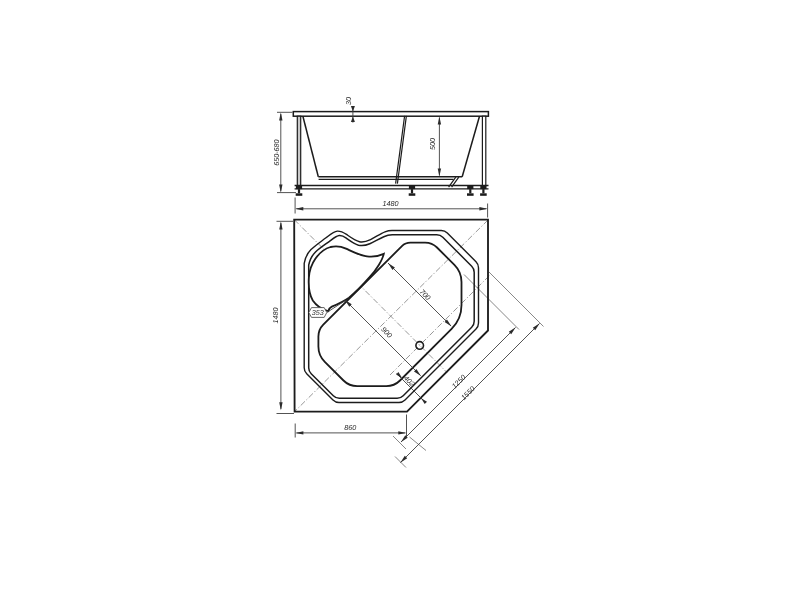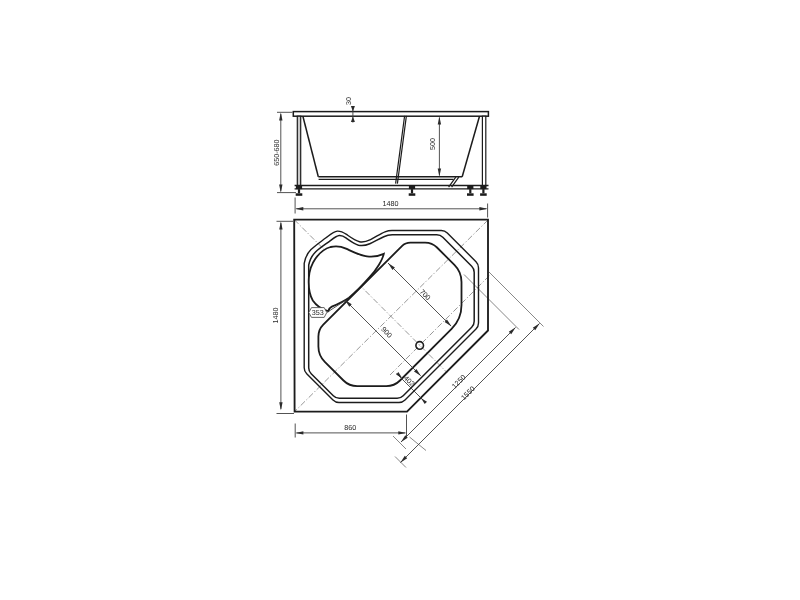--- a/index.html
+++ b/index.html
@@ -1,16 +1,16 @@
 <!DOCTYPE html>
 <html><head>
 <meta charset="utf-8">
 <style>
   html,body{margin:0;padding:0;background:#fff;}
-  #page{position:relative;width:800px;height:600px;background:#ffffff;overflow:hidden;filter:grayscale(1) blur(0.33px);}
+  #page{position:relative;width:800px;height:600px;background:#ffffff;overflow:hidden;filter:grayscale(1) blur(0.33px);font-style:italic;}
   svg{position:absolute;left:0;top:0;}
   text{font-family:"Liberation Sans",sans-serif;fill:#2a2a2a;text-rendering:geometricPrecision;-webkit-font-smoothing:antialiased;}
 </style>
 </head>
 <body>
 <div id="page">
 <svg width="800" height="600" viewBox="0 0 800 600">
 
 <g stroke="#1c1c1c" fill="none" stroke-width="1.5">
 

